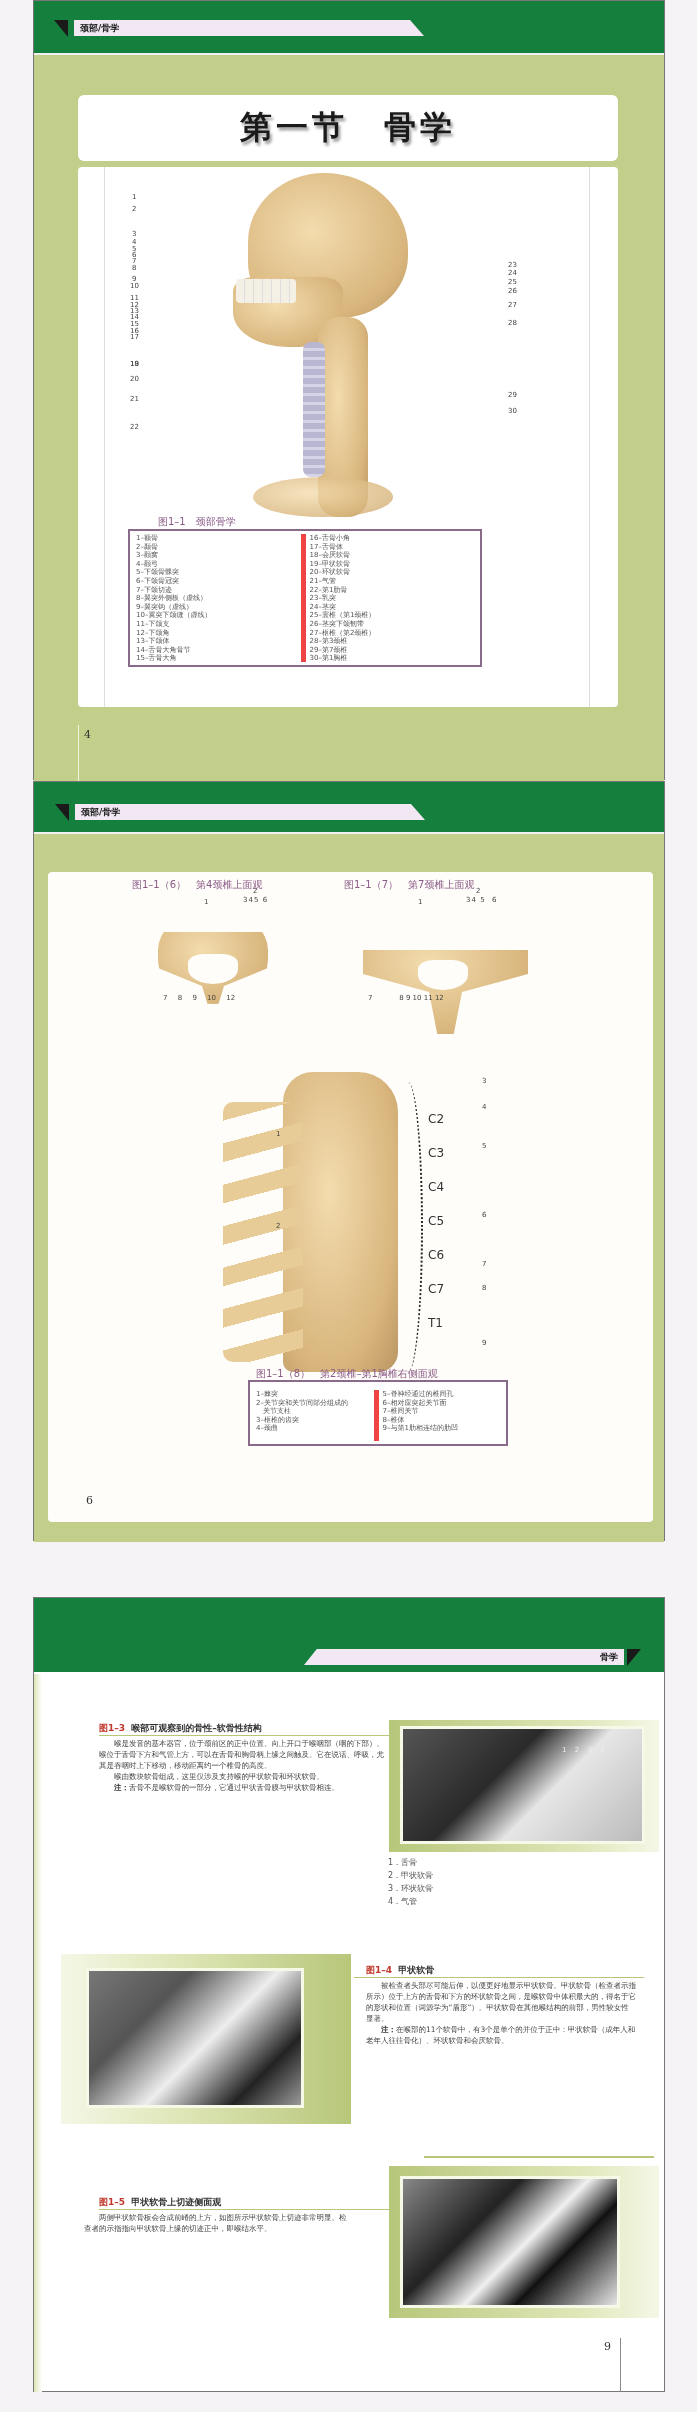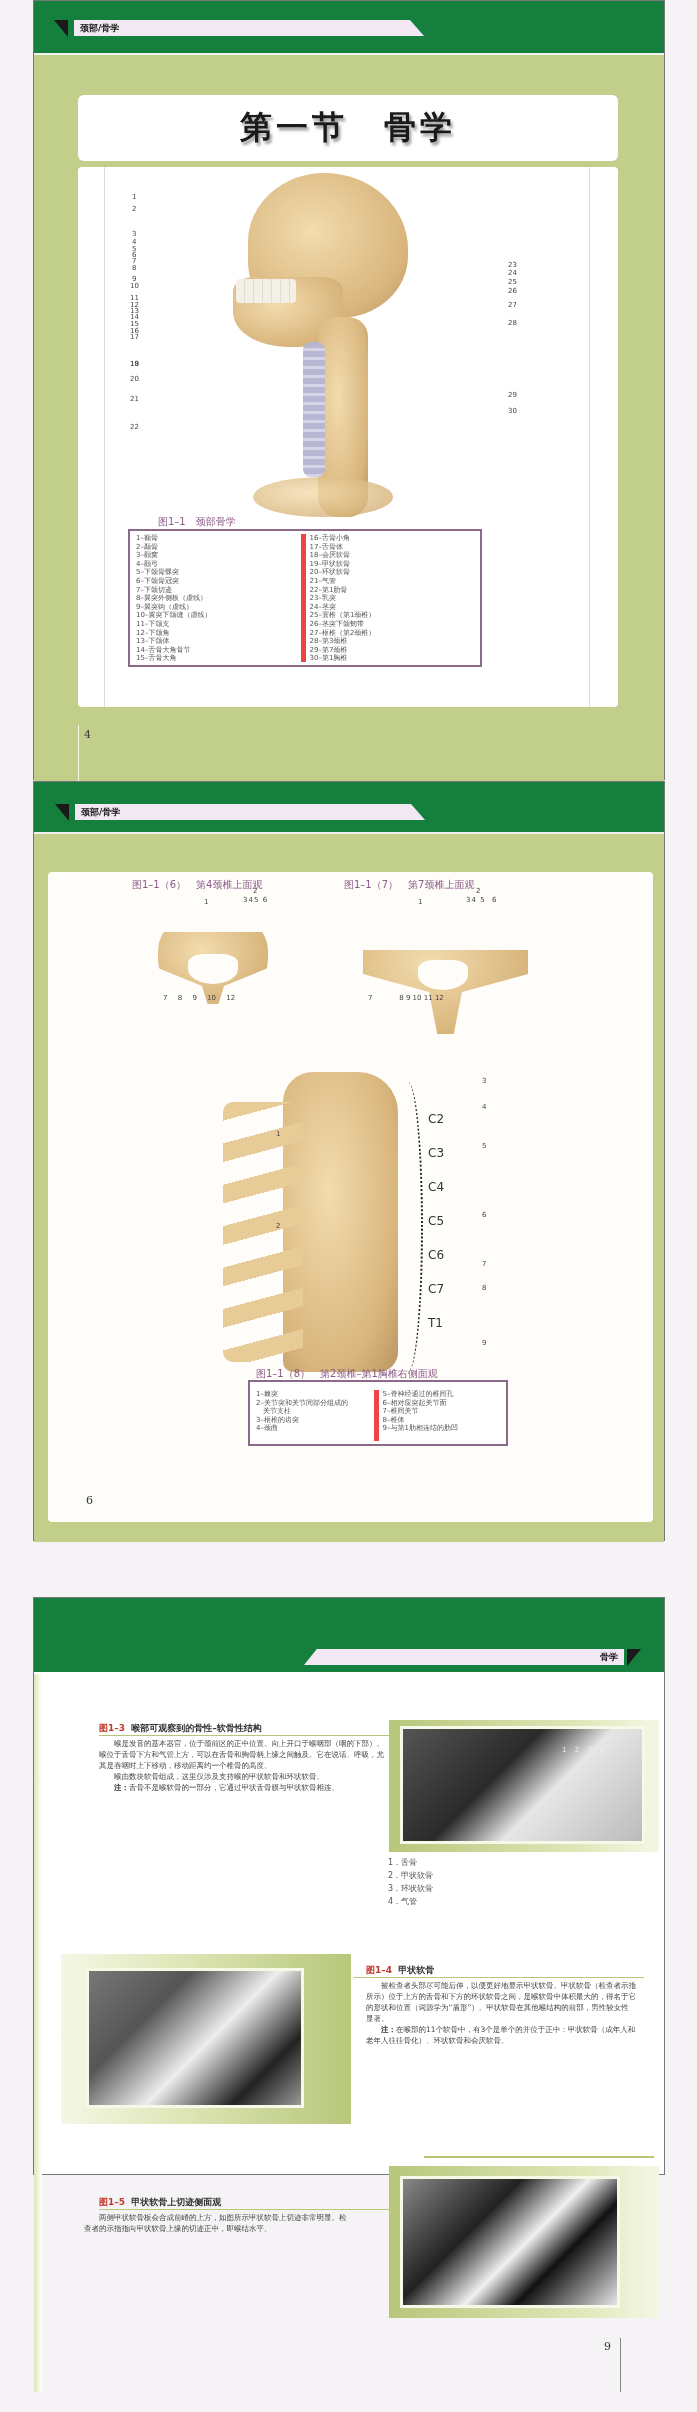--- a/index.html
+++ b/index.html
@@ -197,21 +197,21 @@
             <div>7–椎间关节</div>
             <div>8–椎体</div>
             <div>9–与第1肋相连结的肋凹</div>
           </div>
       </div>
     </div>
     <span class="pnum" style="left:52px; top:660px;">6</span>
   </div>
 </div>
 
-<div class="page" style="top:1597px; height:578px; background:#fff;">
+<div class="page" style="top:1597px; height:795px; background:#fff;">
   <div class="hdr" style="height:74px;">
     <div class="tab" style="left:270px; top:51px; width:320px; clip-path:polygon(4% 0,100% 0,100% 100%,0 100%); text-align:right; padding-right:6px;">
       <span>骨学</span>
     </div>
     <div class="tri" style="left:593px; top:51px; border-top:17px solid #1a1a1a; border-right:14px solid transparent;"></div>
   </div>
   <div style="position:absolute; left:0; top:76px; width:8px; height:718px; background:linear-gradient(90deg,#dfe5b9,#fff);"></div>
 
   <div class="sect-t" style="left:65px; top:124px;"><span class="fig">图1–3</span>&nbsp;&nbsp;<span>喉部可观察到的骨性–软骨性结构</span></div>
   <div class="rule" style="left:65px; top:137px; width:290px;"></div>

